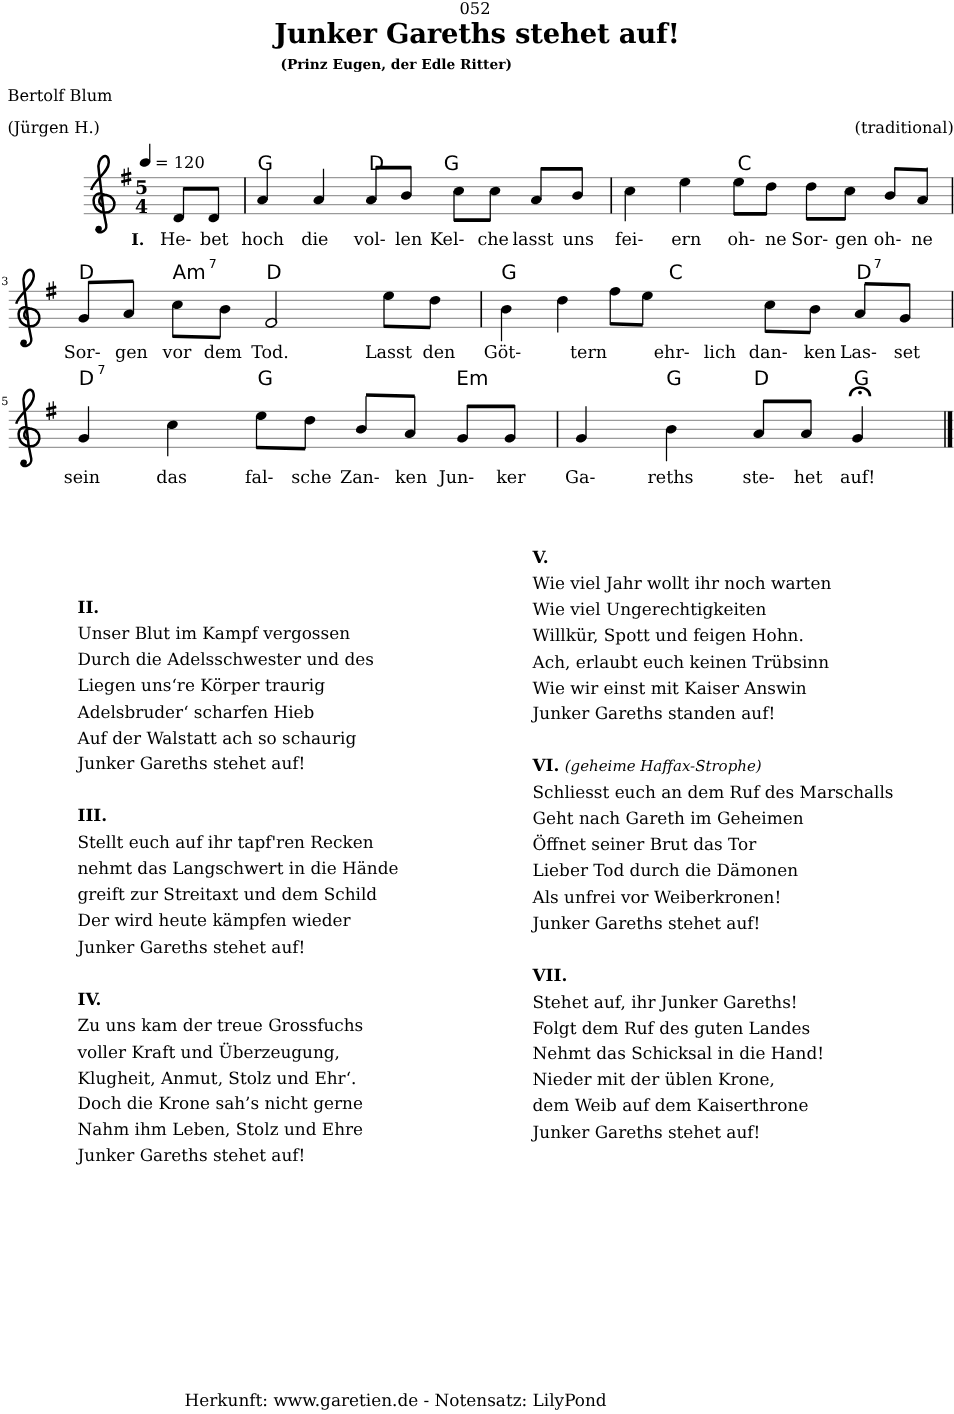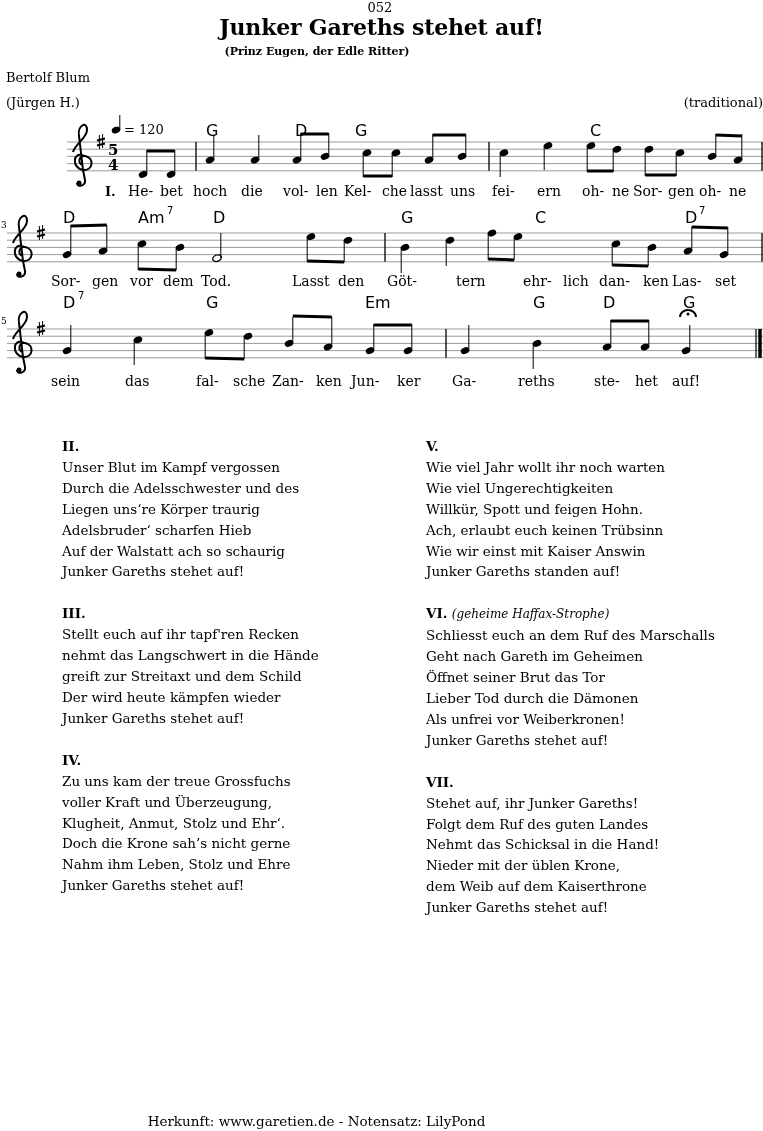--- a/index.html
+++ b/index.html
@@ -15,21 +15,21 @@
   svg.score { position: absolute; left: 0; top: 110px; }
   .chord { font-family: "DejaVu Sans", "Liberation Sans", sans-serif; font-size: 16px; }
   .chord-sup { font-family: "DejaVu Sans", "Liberation Sans", sans-serif; font-size: 10px; }
   .lyric { font-family: "DejaVu Serif", "Liberation Serif", serif; font-size: 14px; }
   .verse-num { font-family: "DejaVu Serif", "Liberation Serif", serif; font-size: 13px; font-weight: bold; }
   .tempo { font-family: "DejaVu Serif", "Liberation Serif", serif; font-size: 13px; }
   .barnum { font-family: "DejaVu Serif", "Liberation Serif", serif; font-size: 9px; }
   .timesig { font-family: "DejaVu Serif", "Liberation Serif", serif; font-size: 15px; font-weight: bold; }
   .verses { position: absolute; top: 436px; left: 62px; width: 700px; }
   .verse-col { position: absolute; top: 0; width: 345px; }
-  .verse-col.left { left: 0; }
+  .verse-col.left { left: 0; margin-top: 40px; }
   .verse-col.right { left: 364px; }
   .verse { margin-bottom: 21px; font-size: 13.5px; line-height: 20.9px; }
   .verse .label { font-weight: bold; }
   .verse .note { font-style: italic; font-size: 12px; }
   .verse .line { white-space: nowrap; }
   .footer { top: 1113px; left: 0; width: 633px; text-align: center; font-size: 13.5px; line-height: 16px; }
 </style>
 </head>
 <body>
 

